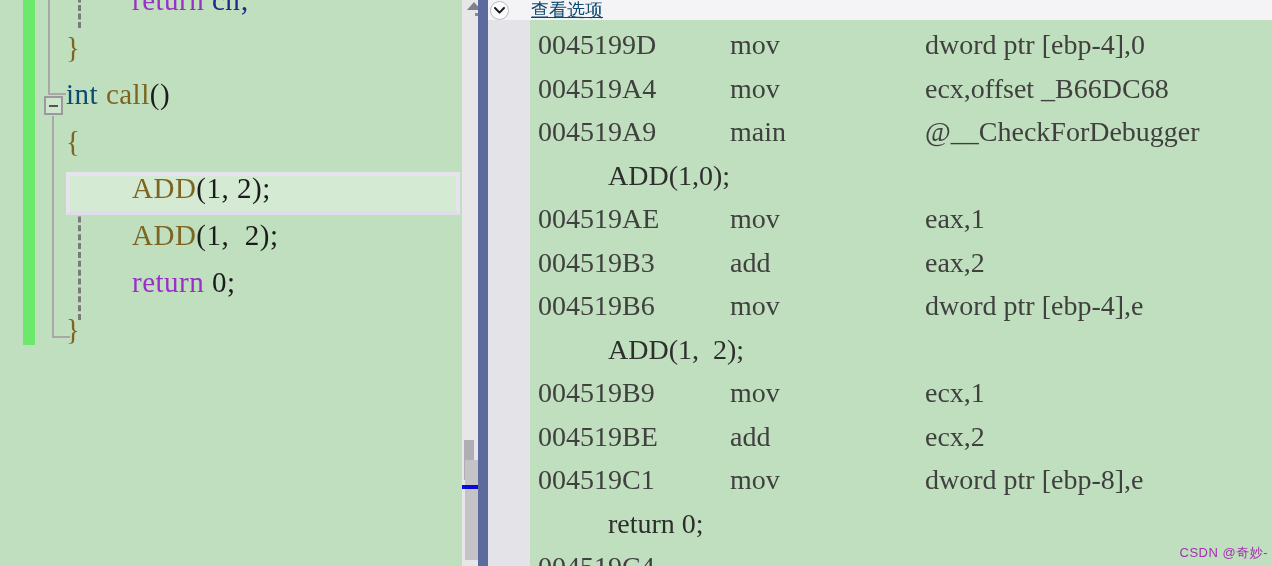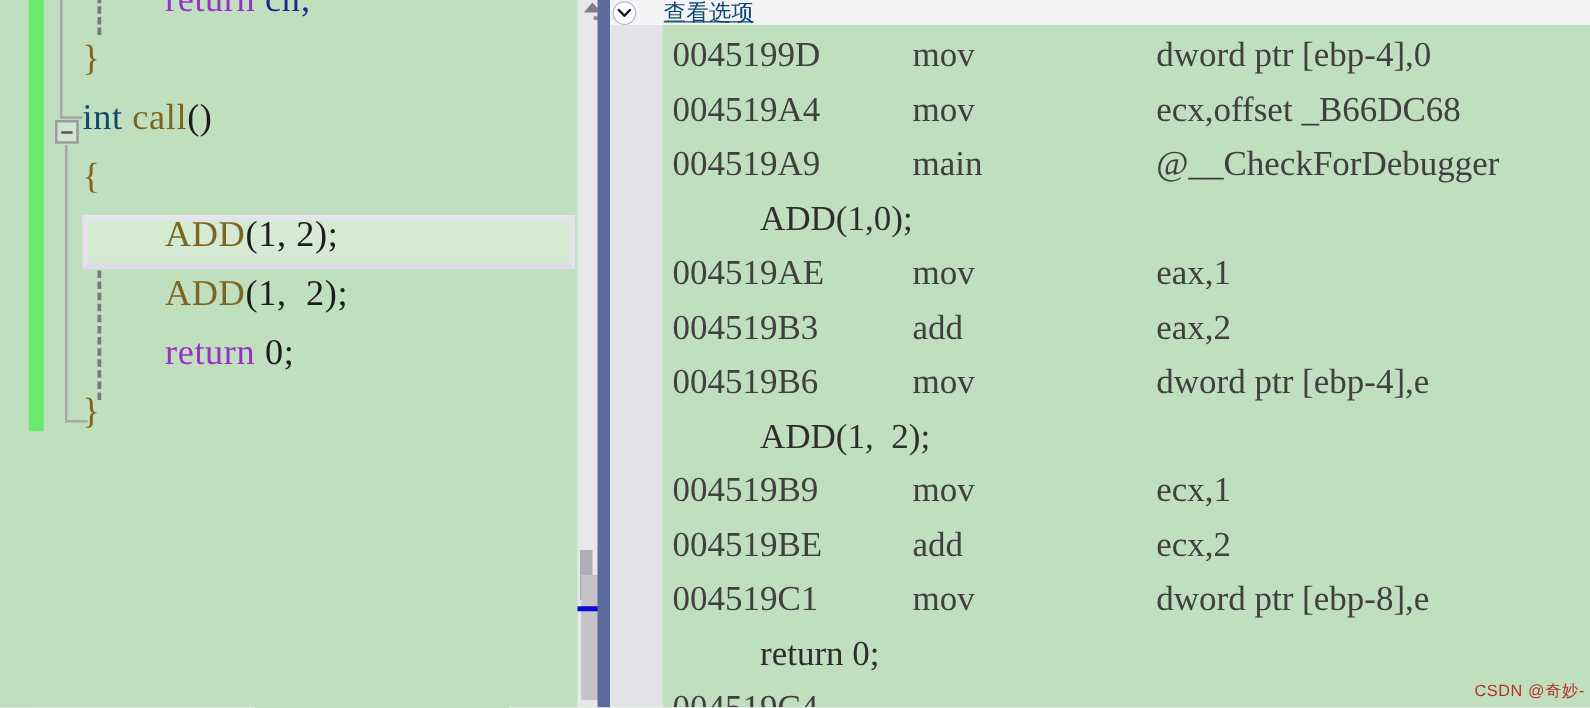--- a/index.html
+++ b/index.html
@@ -236,21 +236,21 @@
     color: #2e2e2d;
   }
 
   
   #watermark {
     position: absolute;
     right: 4px;
     bottom: 4px;
     font-family: "Liberation Sans", sans-serif;
     font-size: 13px;
-    color: #b91c1c;
+    color: #a21caf;
     letter-spacing: 0.5px;
     white-space: nowrap;
     opacity: 0.9;
   }
 </style>
 </head>
 <body>
 
 <div id="app">
 

